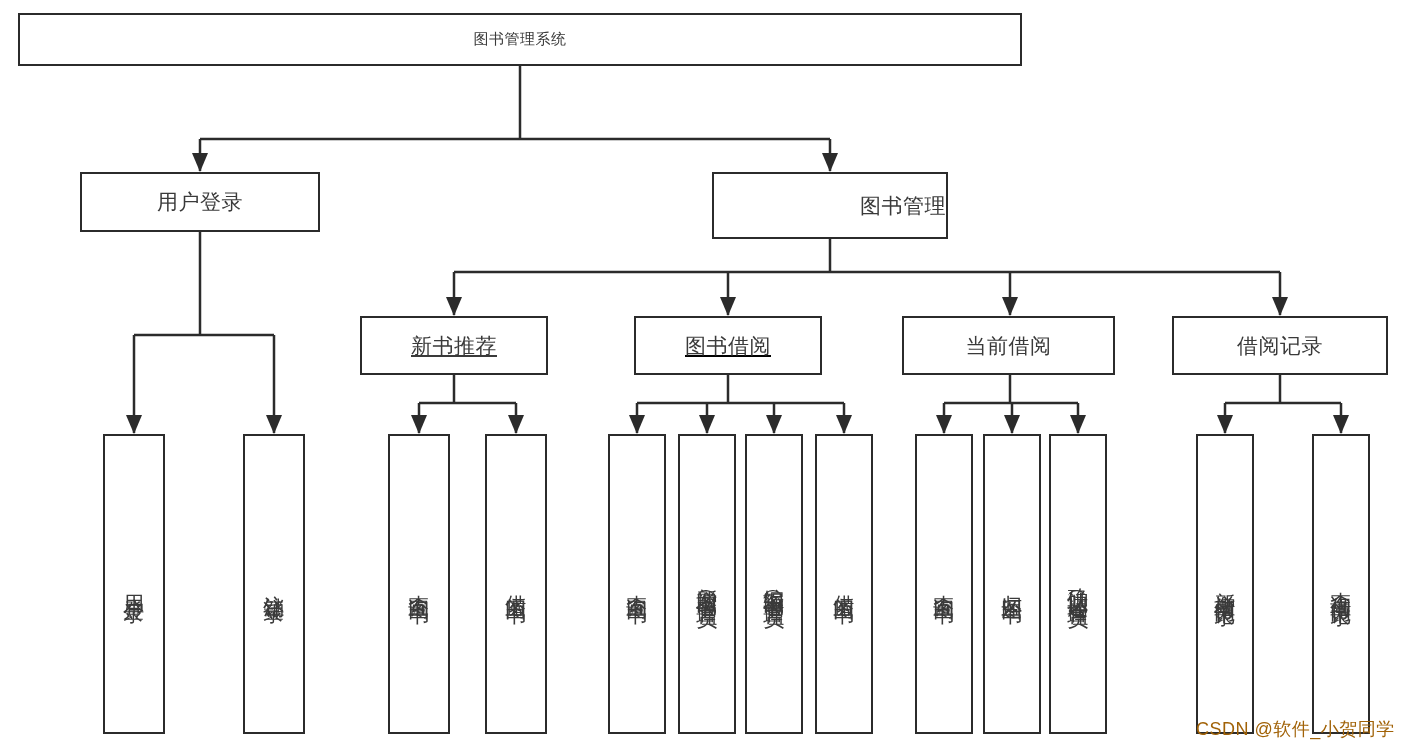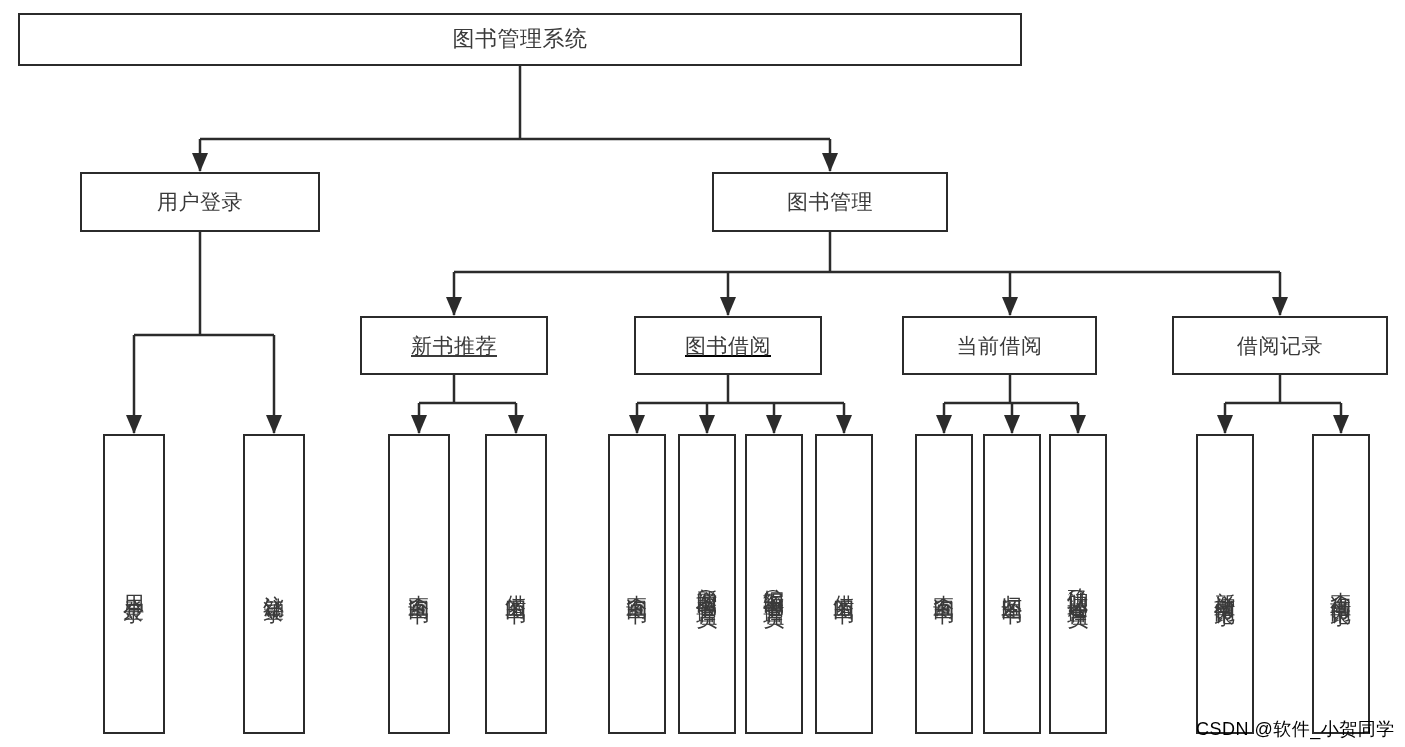--- a/index.html
+++ b/index.html
@@ -39,21 +39,21 @@
     line-height: 1.12;
     white-space: pre;
     text-align: center;
   }
   .node.horizontal .node-label {
     writing-mode: horizontal-tb;
     font-size: 21px;
     letter-spacing: 0.5px;
   }
   .node.root .node-label {
-    font-size: 22px;
+    font-size: 15px;
   }
   .node.vertical .node-label {
     writing-mode: vertical-rl;
     text-orientation: upright;
     font-size: 21px;
     letter-spacing: 3px;
   }
   .watermark {
     position: absolute;
     color: #c2c2c2;
@@ -123,30 +123,30 @@
         <path d="M1333,415 L1349,415 L1341,434 Z" fill="#2b2b2b"></path>
       </g>
     </svg>
   <div id="nodes">
       <div class="node horizontal root" style="left: 18px; top: 13px; width: 1004px; height: 53px; border-color: rgb(43, 43, 43);">
         <span class="node-label" style="color: rgb(58, 58, 58);">图书管理系统</span>
       </div>
       <div class="node horizontal" style="left: 80px; top: 172px; width: 240px; height: 60px; border-color: rgb(43, 43, 43);">
         <span class="node-label" style="color: rgb(58, 58, 58);">用户登录</span>
       </div>
-      <div class="node horizontal" style="left: 712px; top: 172px; width: 236px; height: 60px; border-color: rgb(43, 43, 43);">
+      <div class="node horizontal" style="left: 712px; top: 172px; width: 236px; height: 67px; border-color: rgb(43, 43, 43); justify-content: flex-end;">
         <span class="node-label" style="color: rgb(58, 58, 58);">图书管理</span>
       </div>
       <div class="node horizontal" style="left: 360px; top: 316px; width: 188px; height: 59px; border-color: rgb(43, 43, 43);">
         <span class="node-label" style="color: rgb(58, 58, 58); text-decoration: underline;">新书推荐</span>
       </div>
       <div class="node horizontal" style="left: 634px; top: 316px; width: 188px; height: 59px; border-color: rgb(43, 43, 43); text-decoration: underline;">
         <span class="node-label" style="color: rgb(58, 58, 58);">图书借阅</span>
       </div>
-      <div class="node horizontal" style="left: 902px; top: 316px; width: 195px; height: 59px; border-color: rgb(43, 43, 43);">
+      <div class="node horizontal" style="left: 902px; top: 316px; width: 213px; height: 59px; border-color: rgb(43, 43, 43);">
         <span class="node-label" style="color: rgb(58, 58, 58);">当前借阅</span>
       </div>
       <div class="node horizontal" style="left: 1172px; top: 316px; width: 216px; height: 59px; border-color: rgb(43, 43, 43);">
         <span class="node-label" style="color: rgb(58, 58, 58);">借阅记录</span>
       </div>
       <div class="node vertical" style="left: 103px; top: 434px; width: 62px; height: 300px; border-color: rgb(43, 43, 43);">
         <span class="node-label" style="color: rgb(58, 58, 58);">用户登录</span>
       </div>
       <div class="node vertical" style="left: 243px; top: 434px; width: 62px; height: 300px; border-color: rgb(43, 43, 43);">
         <span class="node-label" style="color: rgb(58, 58, 58);">注销登录</span>
@@ -178,14 +178,14 @@
       <div class="node vertical" style="left: 1049px; top: 434px; width: 58px; height: 300px; border-color: rgb(43, 43, 43);">
         <span class="node-label" style="color: rgb(58, 58, 58);">确认归还（管理员）</span>
       </div>
       <div class="node vertical" style="left: 1196px; top: 434px; width: 58px; height: 300px; border-color: rgb(43, 43, 43);">
         <span class="node-label" style="color: rgb(58, 58, 58);">新增借阅记录</span>
       </div>
       <div class="node vertical" style="left: 1312px; top: 434px; width: 58px; height: 300px; border-color: rgb(43, 43, 43);">
         <span class="node-label" style="color: rgb(58, 58, 58);">查询借阅记录</span>
       </div>
     </div>
-  <div class="watermark" style="left: 1196px; top: 717px; color: #000000;">CSDN @软件_小贺同学</div>
+  <div class="watermark" style="left: 1196px; top: 717px; color: #a16207;">CSDN @软件_小贺同学</div>
 </div>
 
 </body></html>

